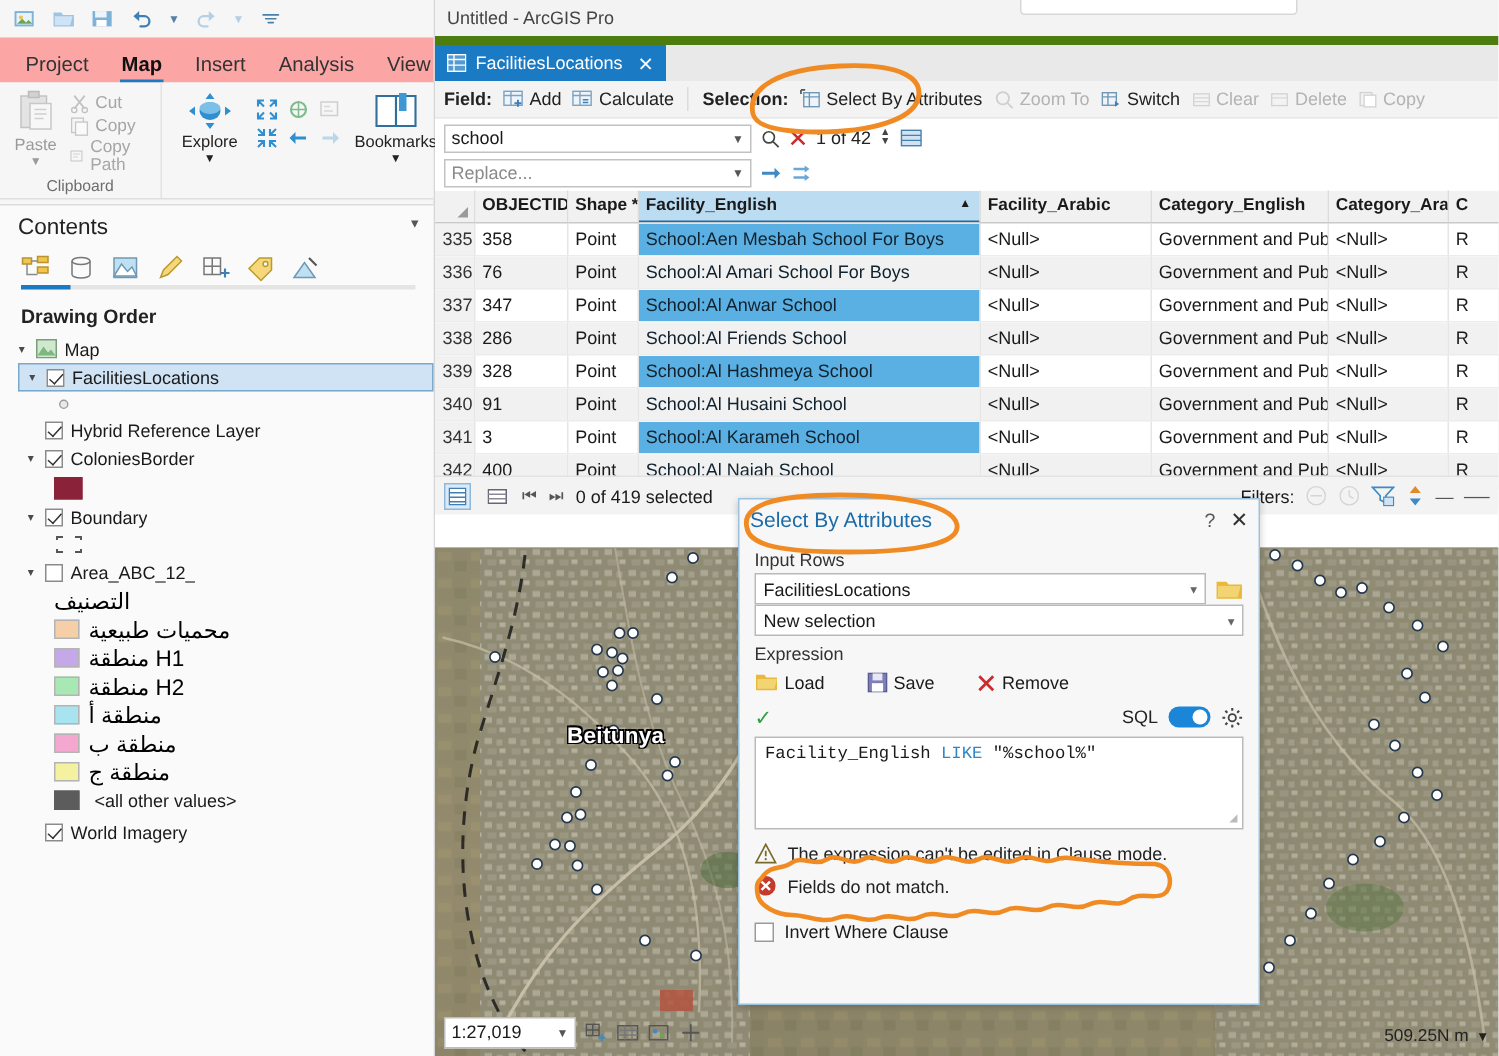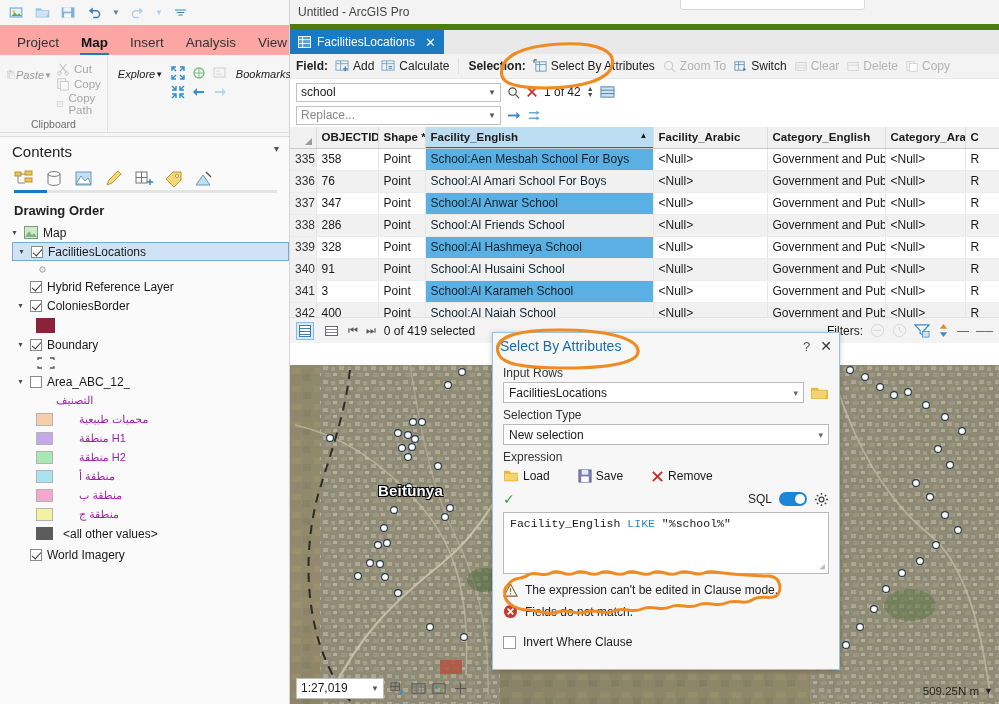--- a/index.html
+++ b/index.html
@@ -43,21 +43,21 @@
   .ribbon-body {
     height:78px; background:#f6f6f6; display:flex; position:relative;
     border-bottom:1px solid #dedede;
   }
   .rgroup { position:relative; padding:2px 6px 0; display:flex; flex-direction:column; }
   .rgroup + .rgroup { border-left:1px solid #e2e2e2; }
   .rgroup-inner { flex:1; display:flex; align-items:flex-start; gap:4px; padding-top:2px; }
   .rgroup-label { text-align:center; font-size:10.5px; color:#6d6d6d; padding-bottom:2px; position:relative; }
   .rgroup-label .dlg { position:absolute; right:2px; bottom:1px; font-size:8px; color:#9a9a9a; }
 
-  .rbtn { display:flex; flex-direction:row; align-items:center; width:46px; color:#9a9a9a; font-size:11px;font-style:italic; }
+  .rbtn { display:flex; flex-direction:column; align-items:center; width:46px; color:#9a9a9a; font-size:11px; }
   .rbtn.enabled { color:#222; }
   .rbtn .lbl { line-height:12px; text-align:center; }
   .rbtn .caret { font-size:8px; line-height:9px; }
   .rsmall { display:flex; flex-direction:column; gap:1px; padding-top:3px; }
   .rsmall .it { display:flex; align-items:center; gap:4px; font-size:11.5px; color:#a6a6a6; }
 
   
   .contents {
     position:absolute; left:0; top:136px; right:0; bottom:0;
     background:#fafafa; border-top:1px solid #dcdcdc;
@@ -89,21 +89,21 @@
   .toc-row.selected { background:#cfe3f5; border:1px solid #7aa9d0; margin-right:0px; }
   .exp { width:9px; font-size:8px; color:#4a4a4a; text-align:center; }
   .cb { width:12px; height:12px; border:1px solid #8b8b8b; background:#fff; position:relative; flex:0 0 auto; }
   .cb.checked::after {
     content:""; position:absolute; left:3px; top:0px; width:4px; height:8px;
     border:solid #333; border-width:0 1.6px 1.6px 0; transform:rotate(42deg);
   }
   .toc-label { white-space:nowrap; overflow:hidden; }
   .sub-row { display:flex; align-items:center; gap:6px; height:19px; padding-left:26px; font-size:12px; }
   .legend-swatch { width:17px; height:13px; border:1px solid #b4b4b4; flex:0 0 auto; }
-  .ar { font-size:11px; color:#a21caf;margin-left:20px; }
+  .ar { font-size:15px; color:#000000; }
 
   
   .app-win {
     position:absolute; left:290px; top:0; width:709px; height:704px; background:#fff;
   }
   .win-title {
     height:30px; background:#f3f3f3; display:flex; align-items:center; padding-left:8px;
     font-size:12px; color:#444; border-bottom:6px solid #4d7c0f;
   }
   .win-title .ghost {
@@ -941,21 +941,20 @@
         <div class="fld">
           <span>FacilitiesLocations</span>
           <span class="ar-down">▾</span>
         </div>
         <svg width="19" height="16" viewBox="0 0 20 17">
           <path d="M1 3h7l1.6 2H19v10H1z" fill="#e8b93b"></path>
           <path d="M2 6h16l-2 8H2z" fill="#f3d473"></path>
         </svg>
       </div>
 
-      <div class="flabel">Selection Type</div>
       <div class="fld">
         <span>New selection</span>
         <span class="ar-down">▾</span>
       </div>
 
       <div class="flabel">Expression</div>
       <div class="expr-acts">
         <span class="a">
           <svg width="16" height="14" viewBox="0 0 17 15">
             <path d="M1 2h6l1.3 2H16v9H1z" fill="#e8b93b"></path>

